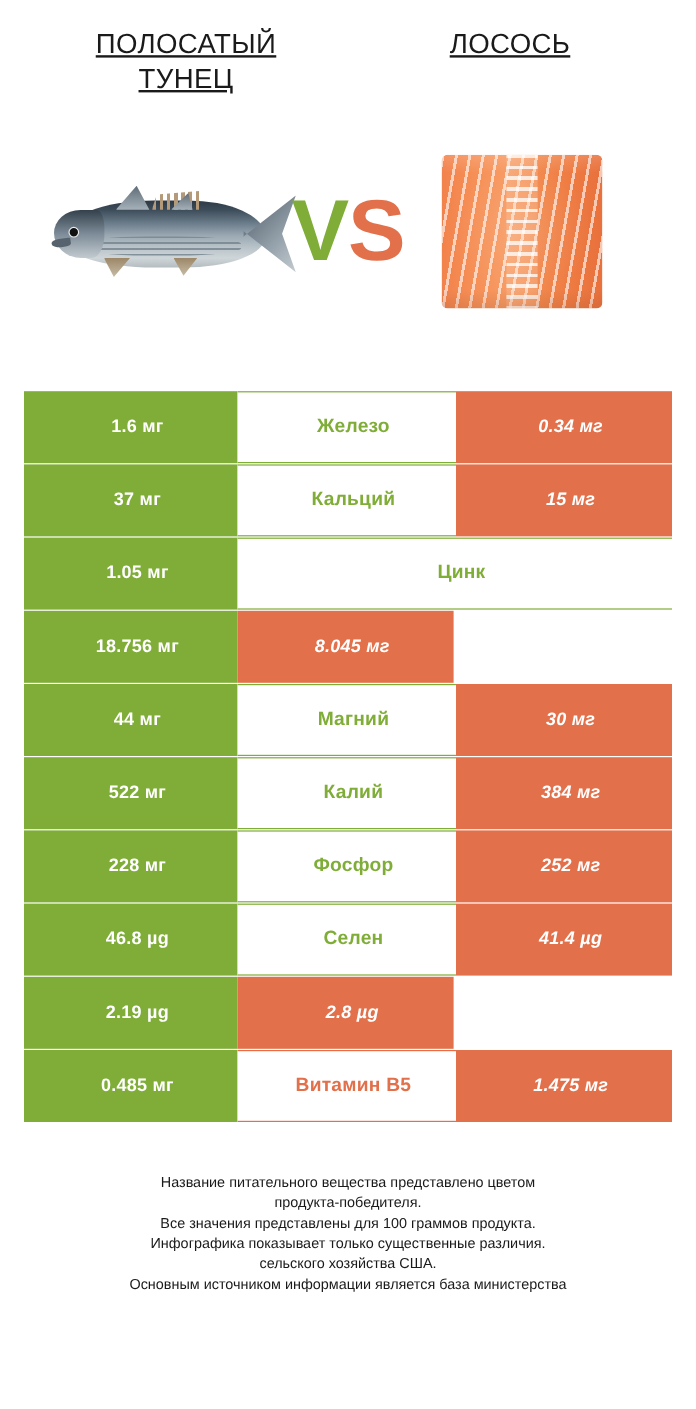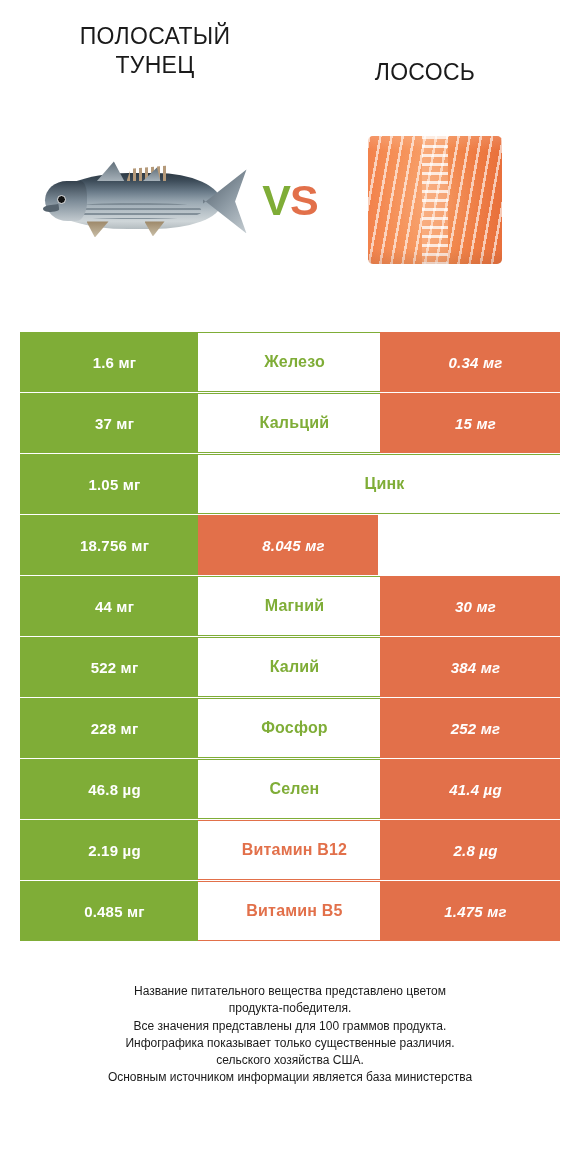--- a/index.html
+++ b/index.html
@@ -19,23 +19,24 @@
     padding: 22px 20px 0 20px;
   }
   .title-cell {
     width: 50%;
     text-align: center;
     font-size: 23px;
     line-height: 1.28;
     color: #1a1a1a;
     font-weight: 400;
     letter-spacing: 0.3px;
+    text-decoration: underline;
   }
   .title-left  { padding: 0 28px; }
-  .title-right { padding: 0 18px; margin-top: 36px; }
+  .title-right { padding: 0 18px; }
 
   
   .hero {
     position: relative;
     height: 225px;
     display: flex;
     align-items: center;
   }
   .hero-side {
     width: 50%;
@@ -43,21 +44,21 @@
     align-items: center;
     justify-content: center;
     height: 100%;
   }
 
   .vs-badge {
     position: absolute;
     left: 50%;
     top: 50%;
     transform: translate(-50%, -50%);
-    font-size: 43px;
+    font-size: 72px;
     font-weight: 700;
     letter-spacing: -1px;
     white-space: nowrap;
     z-index: 5;
   }
   .vs-v { color: #7FAD37; }
   .vs-s { color: #E2704A; }
 
   
   .tuna-wrap {
@@ -320,21 +321,20 @@
   </div>
 
   <div class="row">
     <div class="cell cell-left">46.8 µg</div>
     <div class="cell cell-mid">Селен</div>
     <div class="cell cell-right">41.4 µg</div>
   </div>
 
   <div class="row winner-right">
     <div class="cell cell-left">2.19 µg</div>
-    <div class="cell cell-mid">Витамин B12</div>
     <div class="cell cell-right">2.8 µg</div>
   </div>
 
   <div class="row winner-right">
     <div class="cell cell-left">0.485 мг</div>
     <div class="cell cell-mid">Витамин B5</div>
     <div class="cell cell-right">1.475 мг</div>
   </div>
 
 </div>

